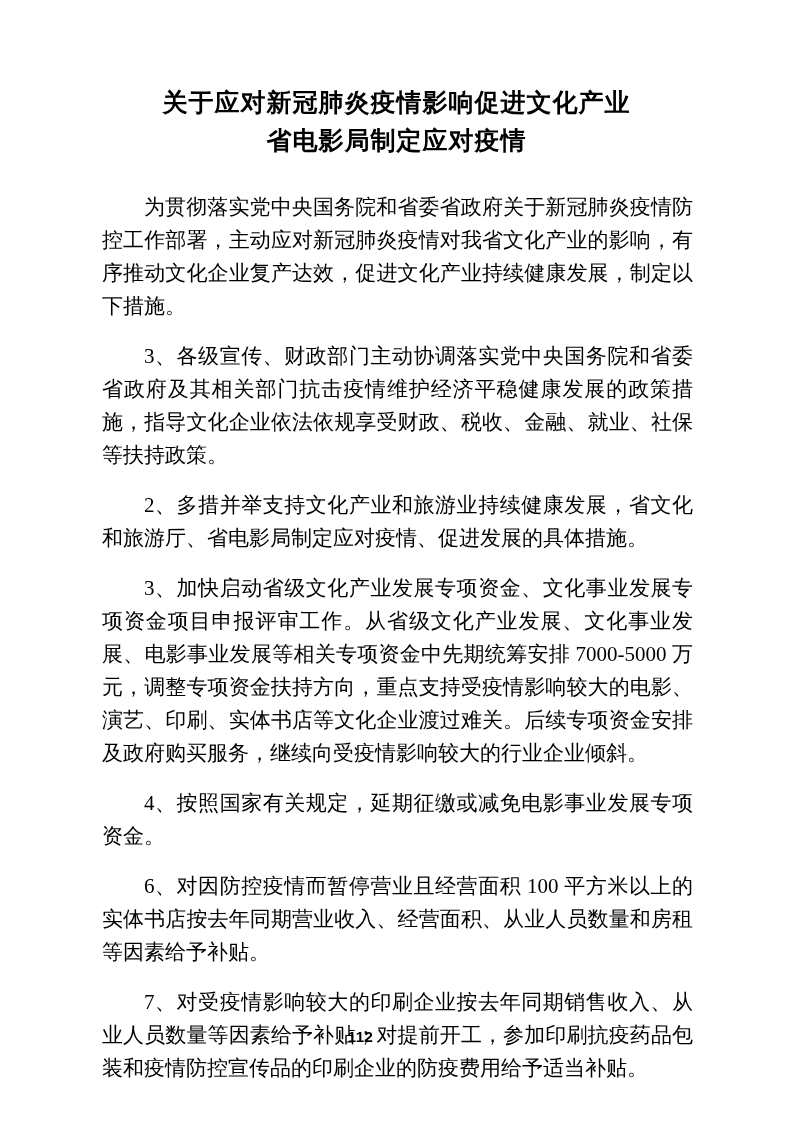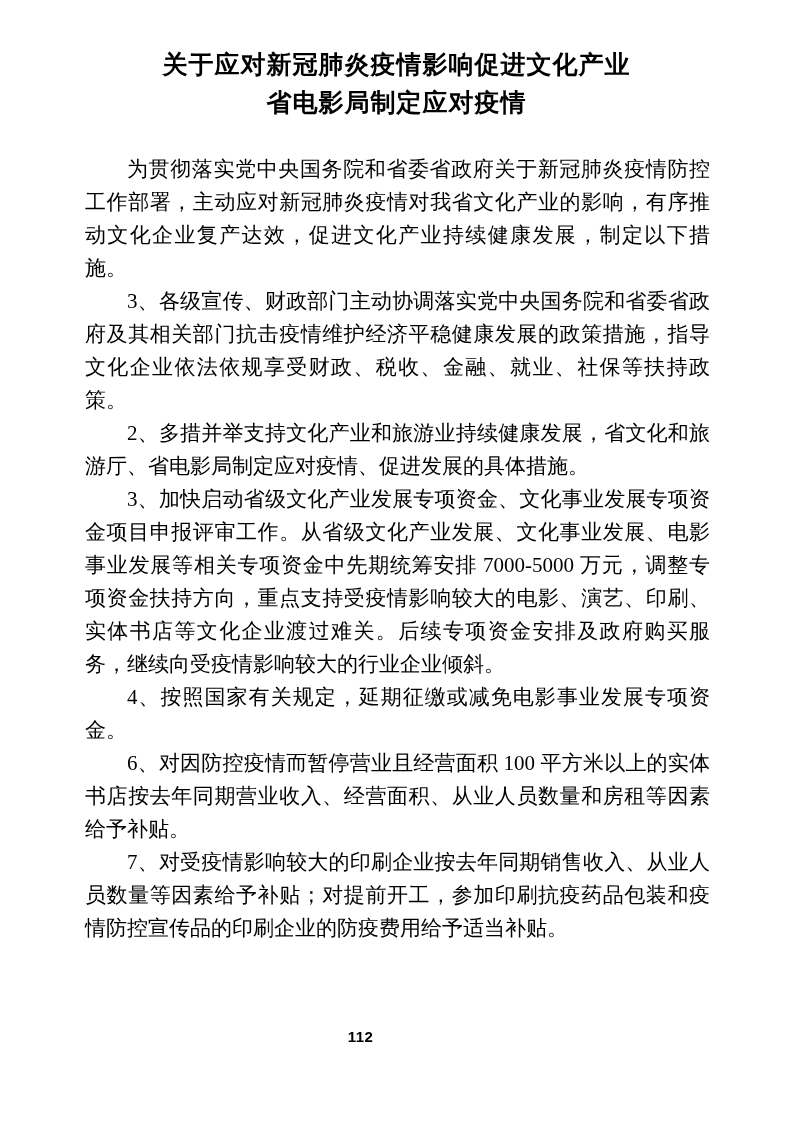--- a/index.html
+++ b/index.html
@@ -12,39 +12,39 @@
     width: 793px;
     height: 1121px;
     background: #ffffff;
     color: #000000;
     font-family: "Liberation Serif", "DejaVu Serif", serif;
     overflow: hidden;
     box-sizing: border-box;
   }
   .doc-title {
     margin: 0;
-    padding-top: 46px;
+    padding-top: 84px;
     text-align: center;
     font-size: 25px;
     font-weight: 700;
     line-height: 38px;
     letter-spacing: 1px;
   }
   .doc-title .title-line {
     display: block;
   }
   .doc-body {
     margin: 31px 83px 0 85px;
     font-size: 21px;
     line-height: 33px;
     text-align: justify;
     text-justify: inter-ideograph;
   }
   .doc-body p {
-    margin: 0;
+    margin: 17px;
     padding: 0;
     text-indent: 2em;
     word-break: break-all;
   }
   .page-number {
     position: absolute;
     top: 1028px;
     left: 0;
     width: 721px;
     text-align: center;

